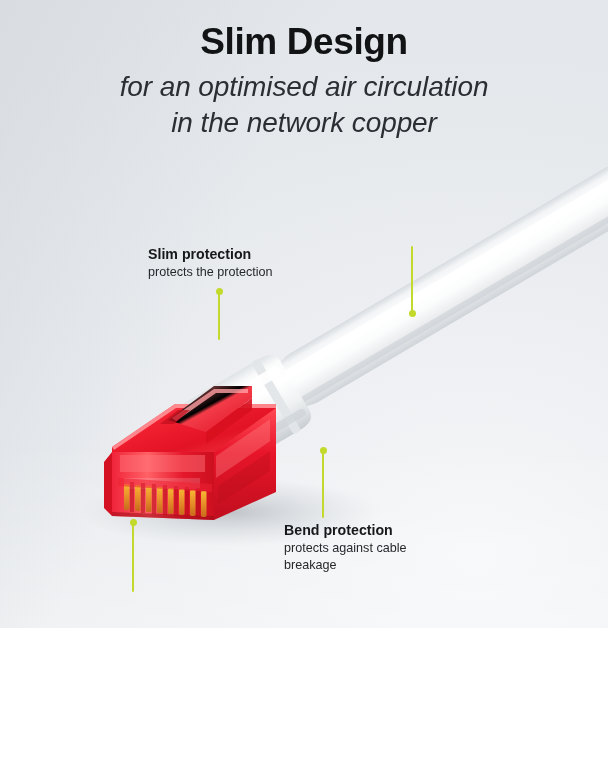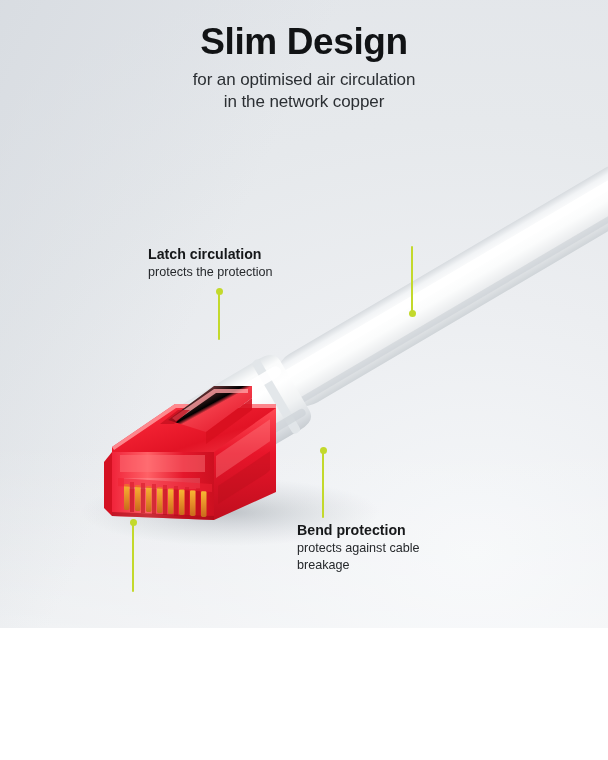--- a/index.html
+++ b/index.html
@@ -36,25 +36,26 @@
   }
   #title {
     font-size: 37px;
     font-weight: bold;
     color: #111315;
     letter-spacing: -0.4px;
     line-height: 1.08;
     margin: 0;
   }
   .subtitle-line {
-    font-size: 17px;
+    font-size: 28px;
     font-weight: normal;
     color: #2b2f33;
     letter-spacing: -0.1px;
     line-height: 1.30;
+    font-style: italic;
   }
   #subtitle {
     margin-top: 7px;
   }
 
   
   #product {
     position: absolute;
     left: 0;
     top: 0;
@@ -89,21 +90,21 @@
   .leader-dot {
     position: absolute;
     width: 7px;
     height: 7px;
     border-radius: 50%;
     background: #c3d92c;
   }
 
   #callout-latch      { left: 148px; top: 245px; }
   #callout-inner      { left: 311px; top: 200px; }
-  #callout-bend       { left: 297px; top: 521px; }
+  #callout-bend       { left: 284px; top: 521px; }
   #callout-gold       { left: 104px; top: 596px; }
 
   
   #logo {
     position: absolute;
     left: 42px;
     top: 698px;
     height: 38px;
     display: flex;
     align-items: center;
@@ -270,21 +271,21 @@
         <rect x="174" y="486" width="4" height="30"></rect>
         <rect x="185" y="487" width="4" height="30"></rect>
         <rect x="196" y="488" width="4" height="30"></rect>
       </g>
 
       <polygon points="118,478 212,484 212,492 118,486" fill="#ef2133" opacity="0.55"></polygon>
     </g>
   </svg>
 
   <div class="callout" id="callout-latch">
-    <div class="callout-title">Latch circulation</div>
+    <div class="callout-title">Slim protection</div>
     <div class="callout-sub">
       <span class="wrapline">protects the protection</span>
     </div>
   </div>
   <div class="leader" style="left:218px; top:292px; height:48px;"></div>
   <div class="leader-dot" style="left:215.5px; top:288px;"></div>
 
   <div class="leader" style="left:411px; top:246px; height:68px;"></div>
   <div class="leader-dot" style="left:408.5px; top:310px;"></div>
 

